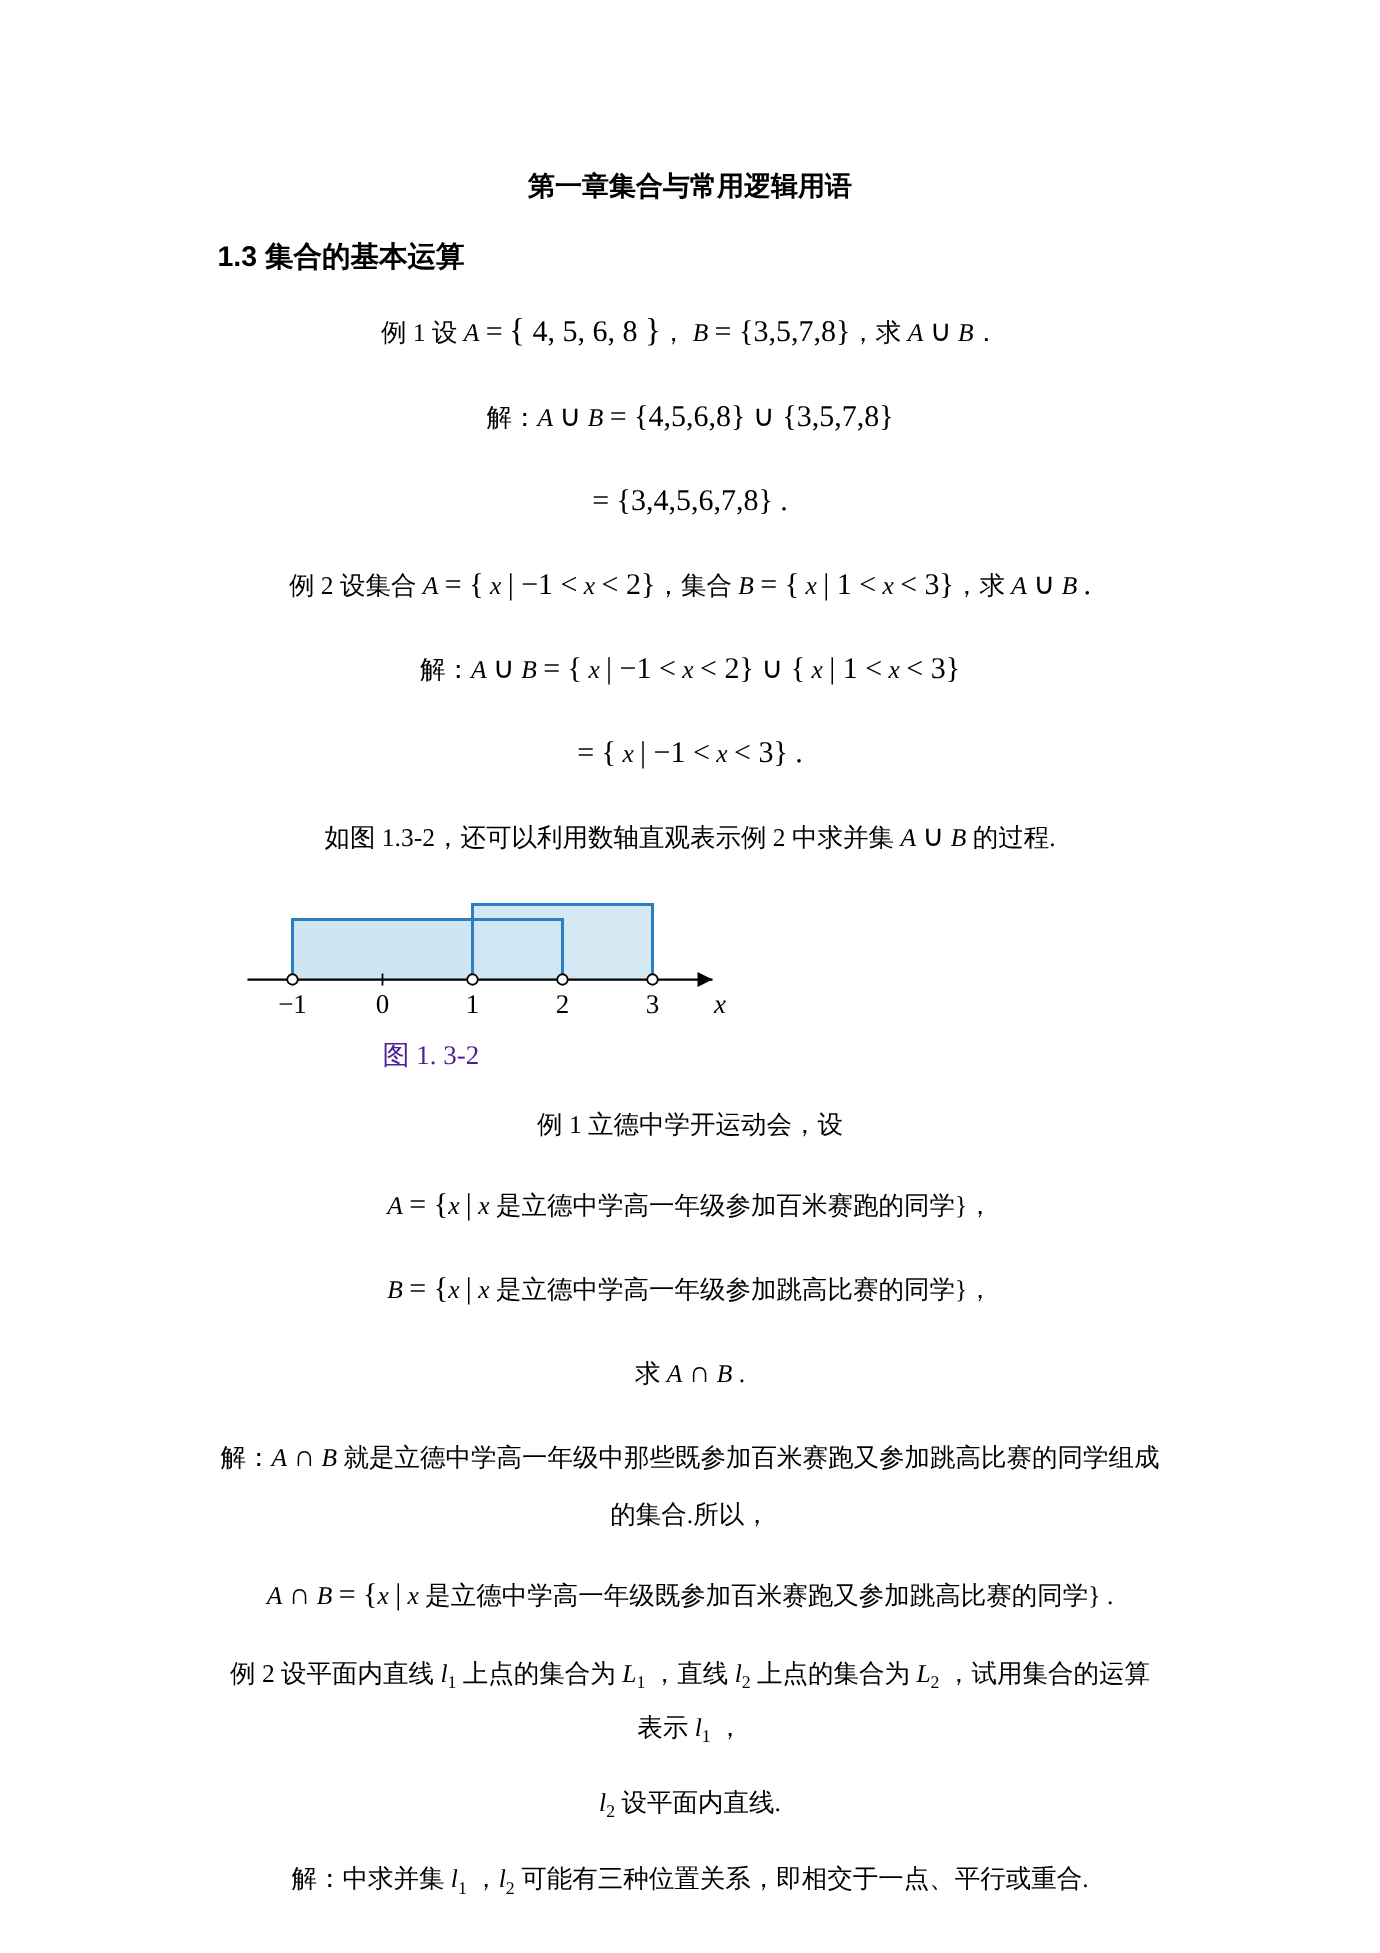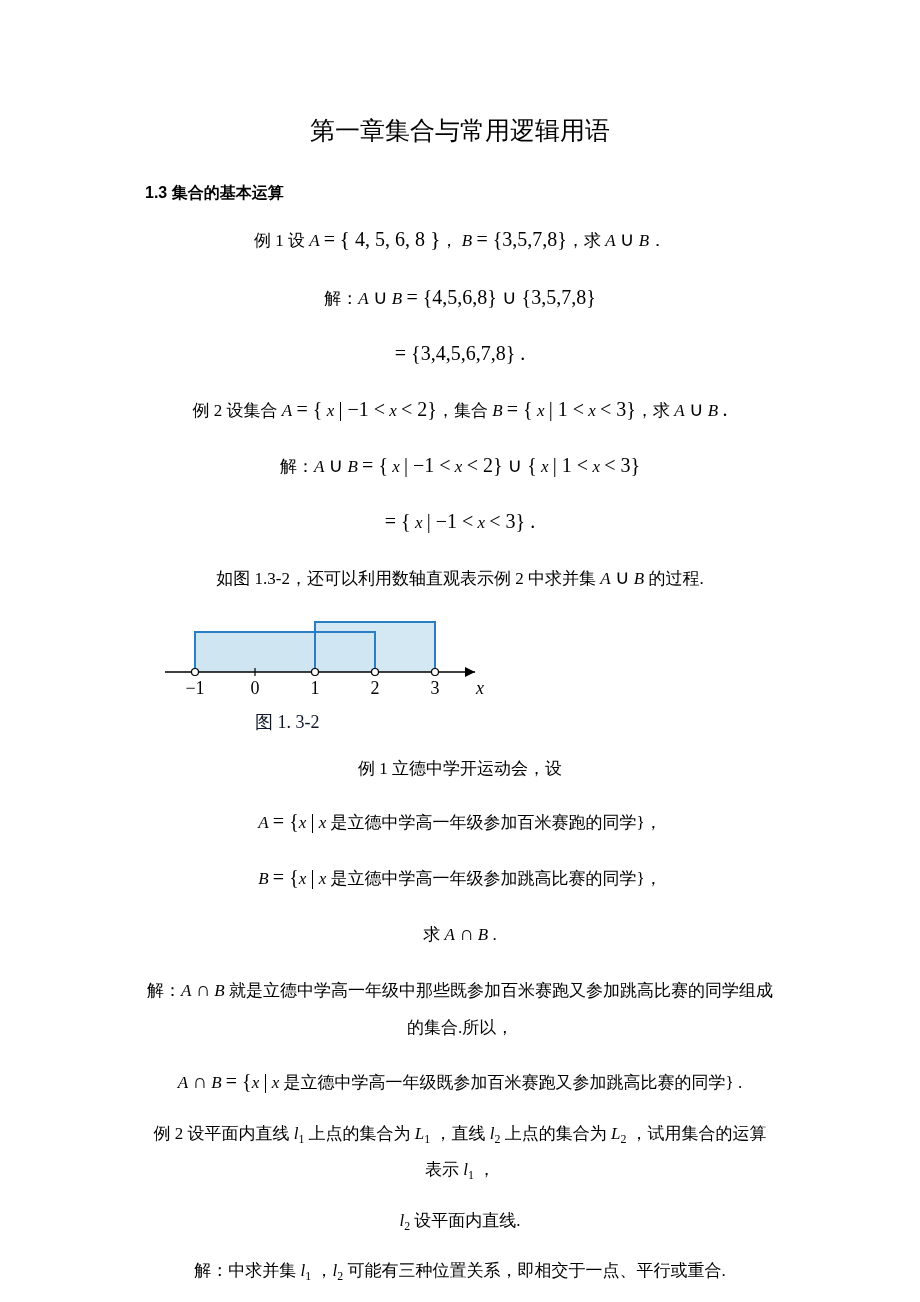--- a/index.html
+++ b/index.html
@@ -8,27 +8,27 @@
       min-height: 1302px;
       background: #fff;
       font-family: "SimSun", "宋体", serif;
       color: #000;
       padding: 110px 145px 60px 145px;
       font-size: 17px;
       line-height: 1.6;
     }
     .title {
       text-align: center;
-      font-size: 25px;
-      font-weight: normal;
-      margin-bottom: 30px;
+      font-size: 18px;
+      font-weight: bold;
+      margin-bottom: 18px;
       font-family: "SimHei", "黑体", sans-serif;
     }
     .section {
-      font-size: 16px;
+      font-size: 19px;
       font-weight: bold;
       margin-bottom: 10px;
       font-family: "SimHei", "黑体", sans-serif;
     }
     .para {
       margin-bottom: 14px;
       line-height: 2.1;
       text-align: center;
     }
     .math {
@@ -39,21 +39,21 @@
       font-family: "Times New Roman", serif;
       font-style: normal;
       font-size: 20px;
     }
     .brace { font-family: "Times New Roman", serif; font-style: normal; font-size: 22px; }
     .sub { font-size: 0.7em; vertical-align: sub; font-style: normal; font-family: "Times New Roman", serif; }
     .figure-wrap { margin: 10px 0 14px 0; }
     .fig-caption {
       font-family: "SimSun", serif;
       font-size: 18px;
-      color: #0f172a;
+      color: #4c1d95;
       text-align: left;
       margin-left: 110px;
       margin-top: 6px;
     }
     svg.numline { display: block; }
   </style>
 </head>
 <body>
 
 <div class="title">第一章集合与常用逻辑用语</div>

